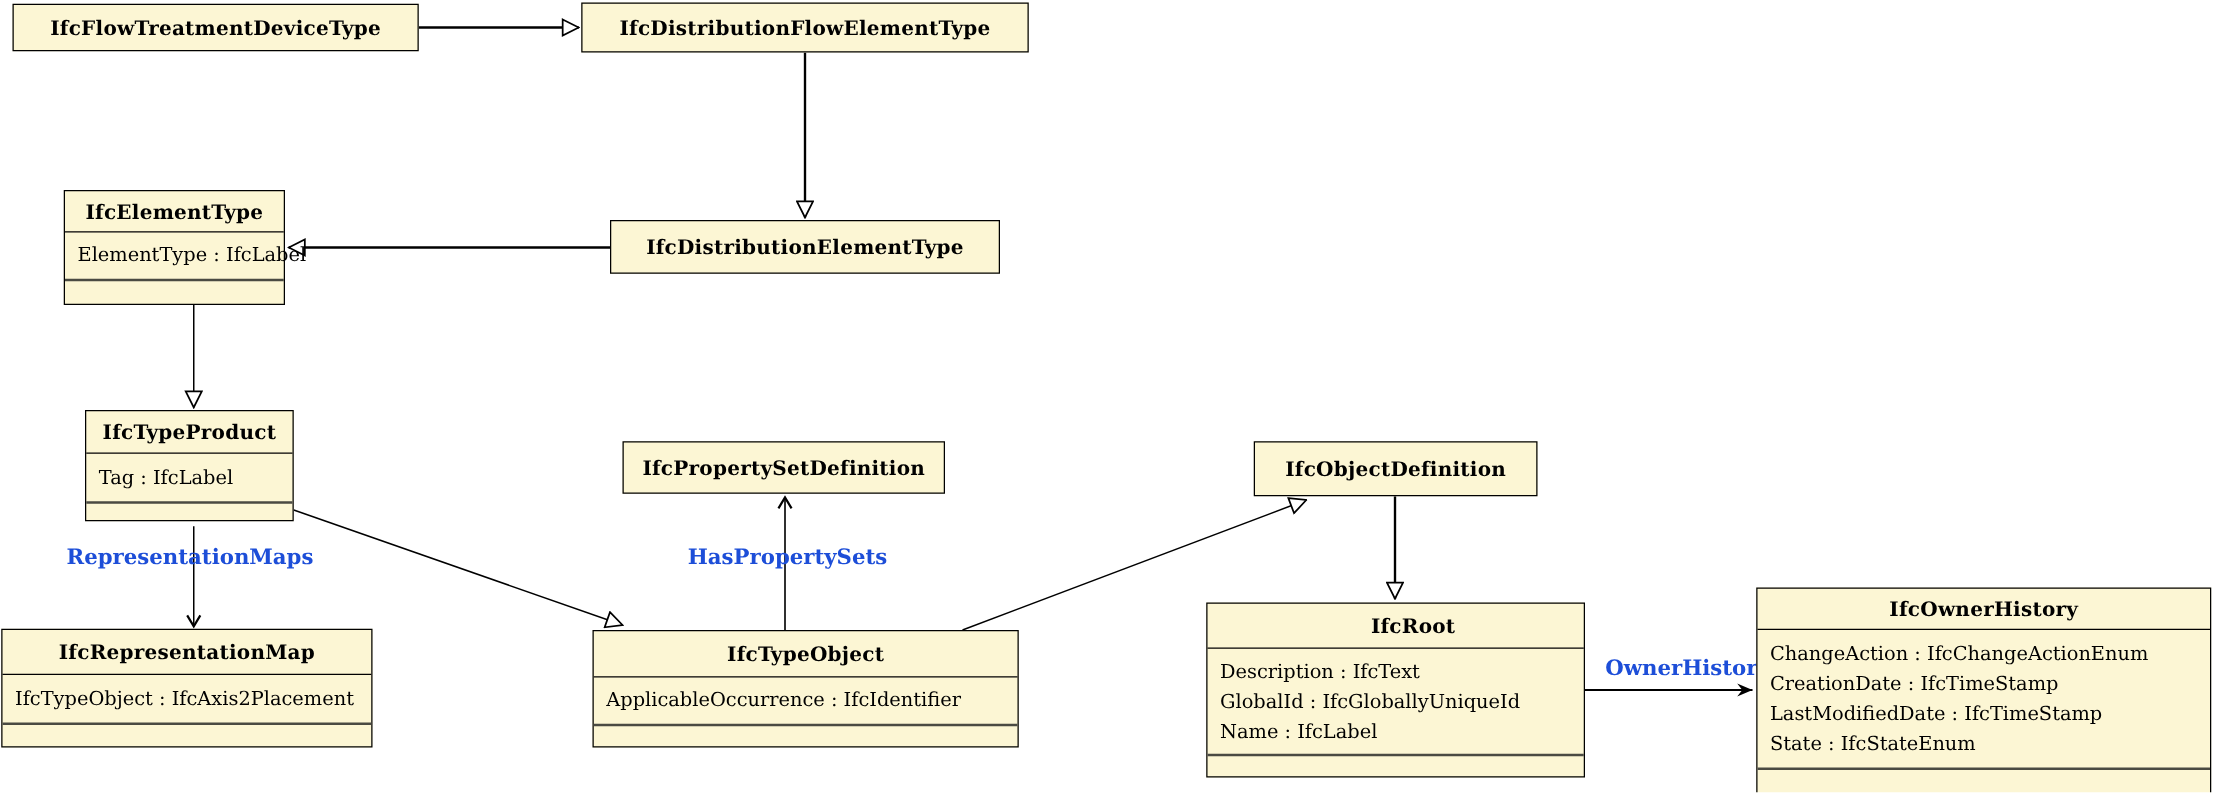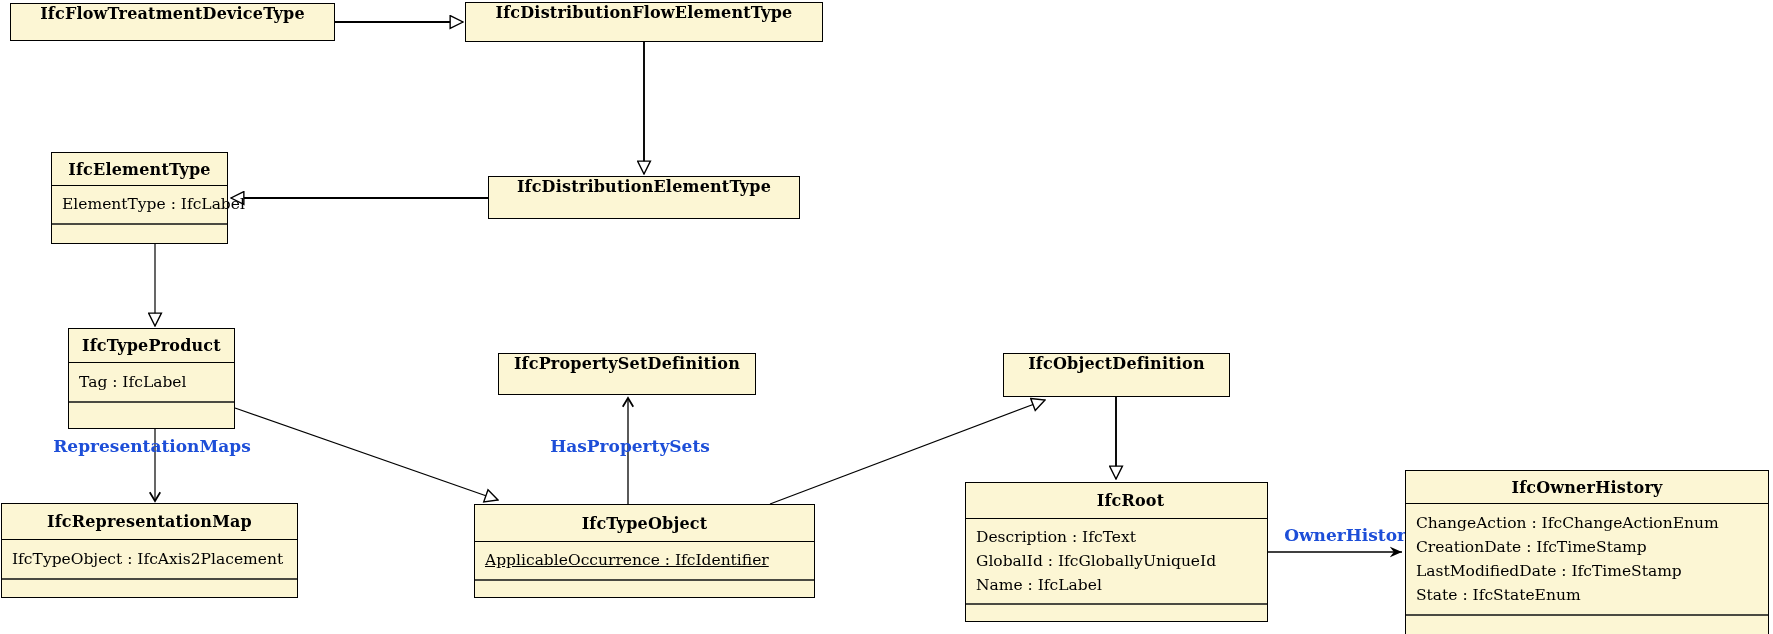--- a/index.html
+++ b/index.html
@@ -17,21 +17,21 @@
     width: 1773px; height: 634px;
     pointer-events: none;
   }
   .node {
     position: absolute;
     background: #fcf6d4;
     border: 1.6px solid #000000;
     box-sizing: border-box;
     color: #000000;
   }
-  .node.simple { display: flex; align-items: flex-start; justify-content: center; }
+  .node.simple { display: flex; align-items: center; justify-content: center; }
   .title {
     font-weight: bold;
     font-size: 16px;
     text-align: center;
     letter-spacing: 0.2px;
   }
   .node.multi .title {
     display: flex; align-items: center; justify-content: center;
     border-bottom: 1.2px solid #000000;
     box-sizing: border-box;
@@ -109,21 +109,21 @@
     <div class="attrs" style="height:37px;">
       <div class="attr">ElementType : IfcLabel</div>
     </div>
     <div class="empty"></div>
   </div>
 
   <div class="node simple" style="left:488px; top:176px; width:312px; height:43px;">
     <div class="title">IfcDistributionElementType</div>
   </div>
 
-  <div class="node multi" style="left:68px; top:328px; width:167px; height:101px;">
+  <div class="node multi" style="left:68px; top:328px; width:167px; height:89px;">
     <div class="title" style="height:34px;">IfcTypeProduct</div>
     <div class="attrs" style="height:38px;">
       <div class="attr">Tag : IfcLabel</div>
     </div>
     <div class="empty"></div>
   </div>
 
   <div class="node multi" style="left:1px; top:503px; width:297px; height:95px;">
     <div class="title" style="height:36px;">IfcRepresentationMap</div>
     <div class="attrs" style="height:38px;">
@@ -131,21 +131,21 @@
     </div>
     <div class="empty"></div>
   </div>
 
   <div class="node simple" style="left:498px; top:353px; width:258px; height:42px;">
     <div class="title">IfcPropertySetDefinition</div>
   </div>
 
   <div class="node multi" style="left:474px; top:504px; width:341px; height:94px;">
     <div class="title" style="height:37px;">IfcTypeObject</div>
-    <div class="attrs" style="height:37px;text-decoration:underline;">
+    <div class="attrs" style="height:37px;">
       <div class="attr">ApplicableOccurrence : IfcIdentifier</div>
     </div>
     <div class="empty"></div>
   </div>
 
   <div class="node simple" style="left:1003px; top:353px; width:227px; height:44px;">
     <div class="title">IfcObjectDefinition</div>
   </div>
 
   <div class="node multi" style="left:965px; top:482px; width:303px; height:140px;">

